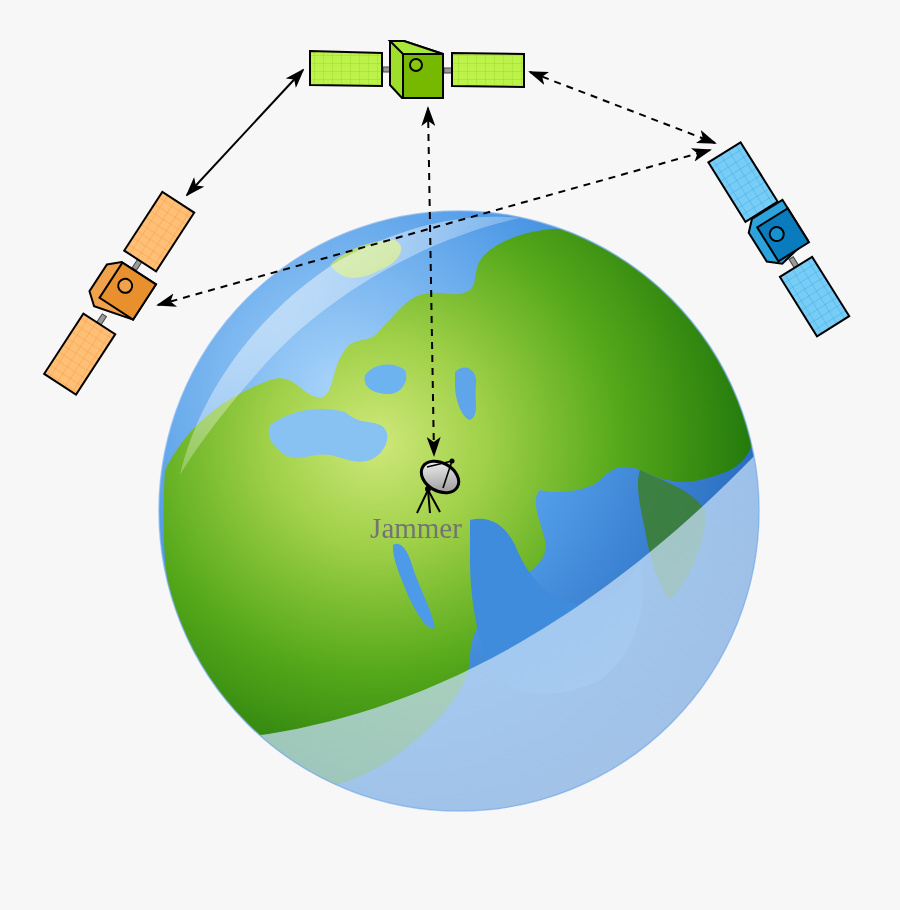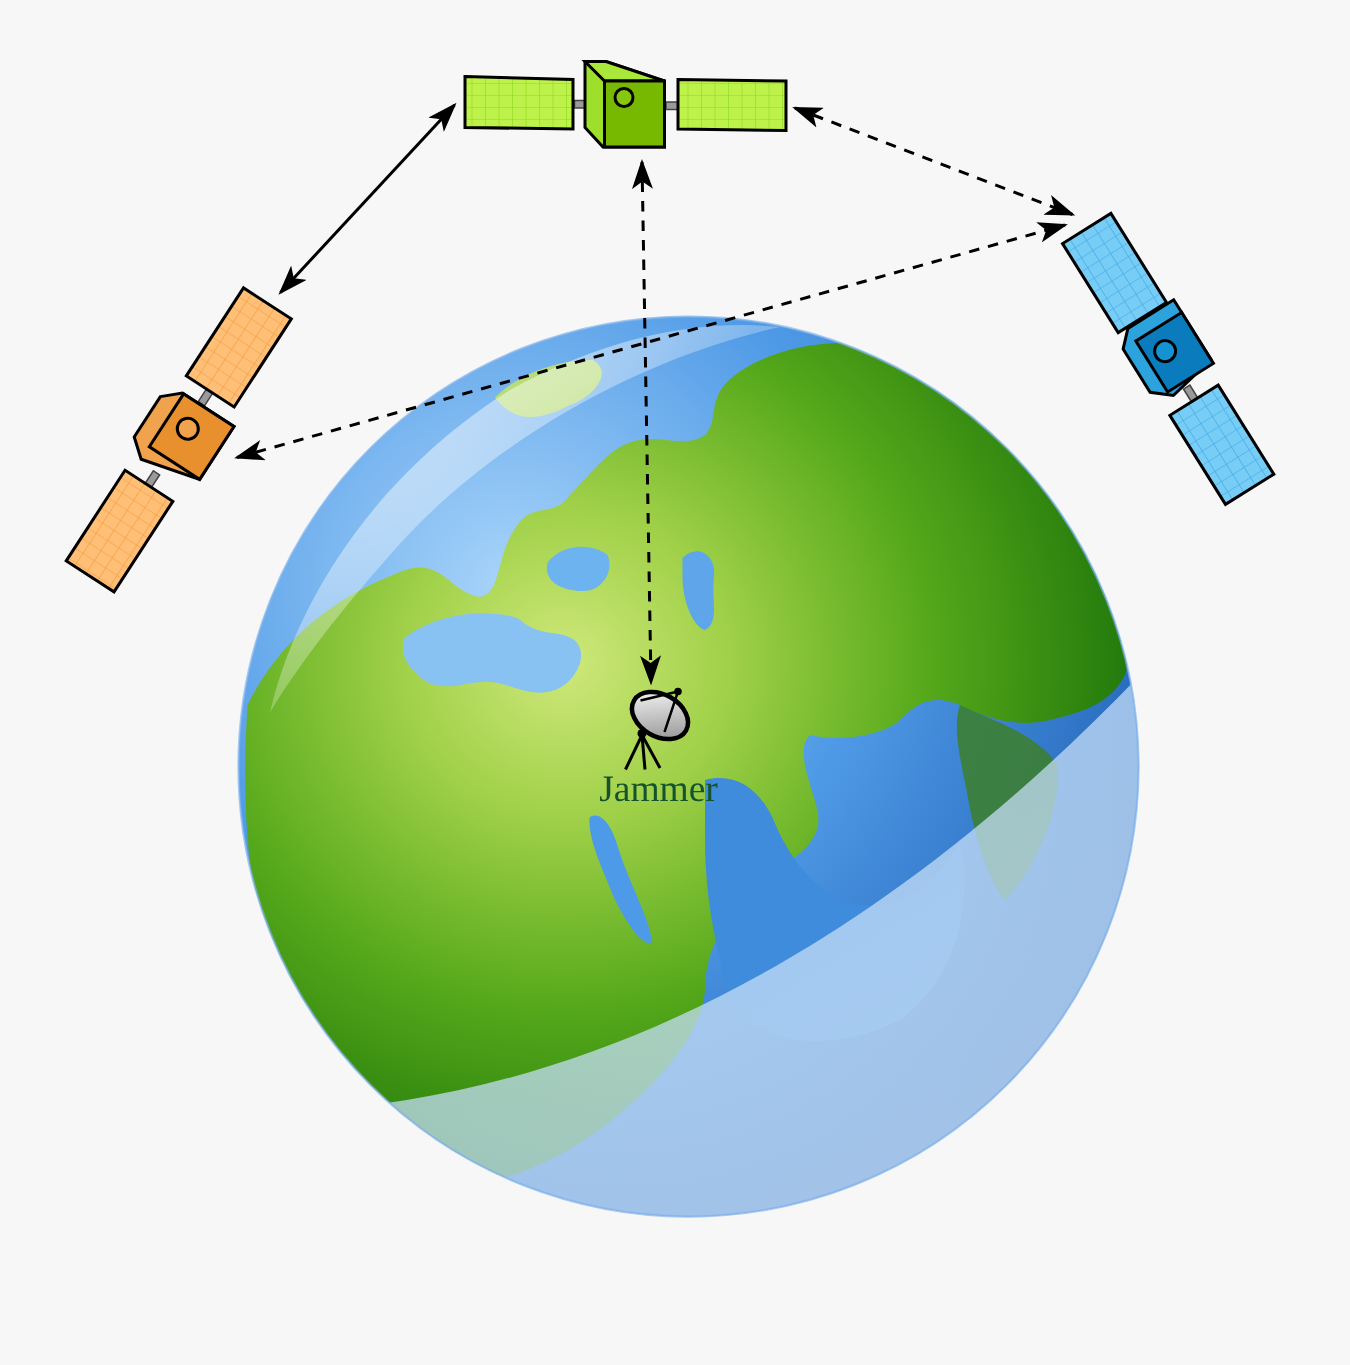--- a/index.html
+++ b/index.html
@@ -6,25 +6,25 @@
     body {
       width: 900px; height: 910px;
       background: #f7f7f7;
       position: relative;
       overflow: hidden;
       font-family: "Liberation Serif", "DejaVu Serif", serif;
     }
     #scene { position: absolute; left: 0; top: 0; }
     .jammer-label {
       position: absolute;
-      left: 439px; top: 514px;
+      left: 416px; top: 514px;
       transform: translateX(-50%);
       font-family: "Liberation Serif", "DejaVu Serif", serif;
-      font-size: 25px;
-      color: #14532d;
+      font-size: 29px;
+      color: #737373;
       white-space: nowrap;
       line-height: 1;
     }
   </style>
 </head>
 <body>
 
 <svg id="scene" width="900" height="910" viewBox="0 0 900 910" xmlns="http://www.w3.org/2000/svg">
   <defs>
     <radialGradient id="landGrad" cx="0.36" cy="0.38" r="0.75">

